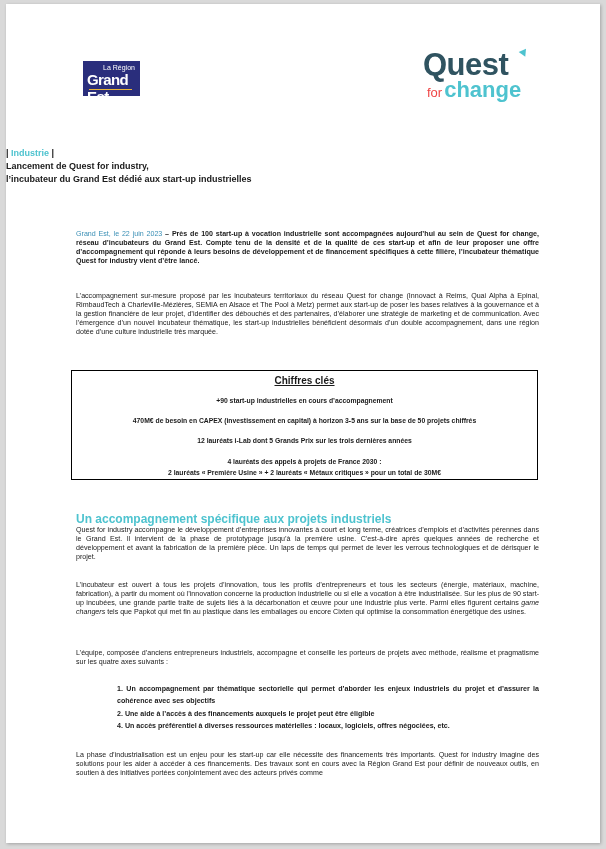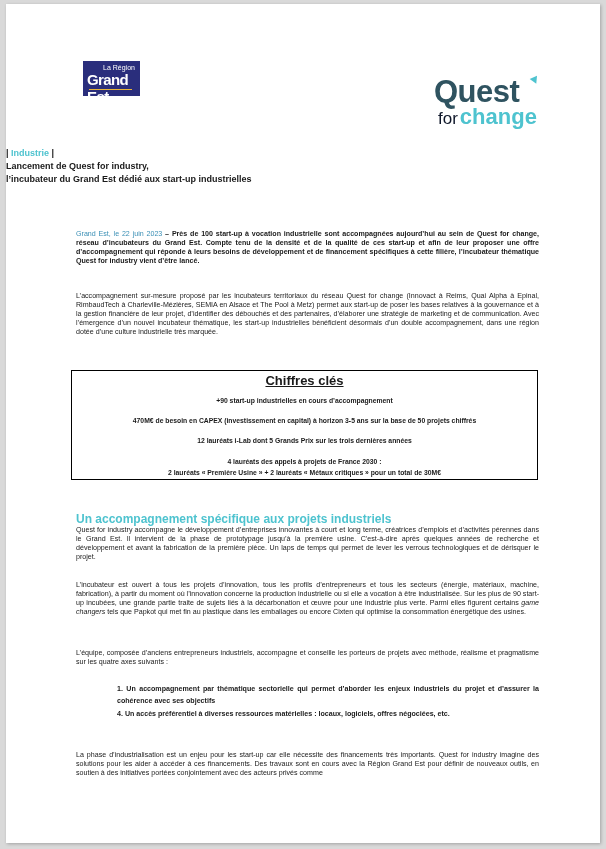--- a/index.html
+++ b/index.html
@@ -25,33 +25,33 @@
     font-family: "Liberation Sans", sans-serif;
   }
   .logo-region .big {
     position: absolute; left: 4px; top: 10px; font-size: 15px; line-height: 17px;
     font-weight: bold; letter-spacing: -0.6px;
     font-family: "Liberation Sans", sans-serif;
   }
   .logo-region .bar {
     position: absolute; left: 6px; right: 8px; top: 28px; height: 1px; background: #e8b53a;
   }
-  .logo-quest { position: absolute; left: 428px; top: 44px; width: 110px; height: 56px; margin-top: 27px; }
+  .logo-quest { position: absolute; left: 417px; top: 44px; width: 110px; height: 56px; }
   .logo-quest .q1 {
     position: absolute; left: 0; top: 0; font-size: 31px; line-height: 33px;
     font-weight: bold; color: #2f5360; letter-spacing: -0.5px;
     font-family: "Liberation Sans", sans-serif;
   }
   .logo-quest .q2 {
     position: absolute; left: 4px; top: 31px; font-size: 22px; line-height: 22px;
     font-weight: bold; color: #4ec3cf;
     font-family: "Liberation Sans", sans-serif;
   }
   .logo-quest .for {
-    font-size: 17px; font-weight: normal; color: #0f172a; margin-right: 2px;
+    font-size: 13px; font-weight: normal; color: #ef4444; margin-right: 2px;
   }
   .logo-quest .arrow {
     position: absolute; left: 97px; top: 0px; width: 0; height: 0;
     border-left: 4px solid transparent; border-right: 4px solid transparent;
     border-bottom: 7px solid #4ec3cf; transform: rotate(35deg);
   }
   .text {
     font-family: "Liberation Sans", sans-serif;
     color: #1a1a1a;
     font-size: 7.1px;
@@ -72,21 +72,21 @@
   .teal { color: #3a8fb5; }
   .bold { font-weight: bold; }
   .box {
     position: absolute; left: 65px; top: 366px; width: 465px; height: 108px;
     border: 1px solid #000;
   }
   .box p {
     margin: 0; text-align: center; font-weight: bold; font-size: 6.8px; line-height: 9px;
     color: #1a1a1a; position: absolute; left: 0; width: 465px;
   }
-  .box .box-title { text-decoration: underline; font-size: 13px; }
+  .box .box-title { text-decoration: underline; font-size: 10px; }
   .section-heading {
     position: absolute; left: 70px; top: 510px; font-size: 12px; font-weight: bold;
     color: #4ec3cf; line-height: 10px;
   }
   .list { position: absolute; left: 111px; width: 422px; }
   .list .li { font-size: 7.1px; line-height: 12.4px; color: #1a1a1a; text-align: justify; font-weight: bold; }
   em { font-style: italic; }
 </style>
 </head>
 <body>
@@ -125,18 +125,19 @@
   <div class="section-heading">Un accompagnement spécifique aux projets industriels</div>
 
   <p class="text" style="top:522px;">Quest for industry accompagne le développement d’entreprises innovantes à court et long terme, créatrices d’emplois et d’activités pérennes dans le Grand Est. Il intervient de la phase de prototypage jusqu’à la première usine. C’est-à-dire après quelques années de recherche et développement et avant la fabrication de la première pièce. Un laps de temps qui permet de lever les verrous technologiques et de dérisquer le projet.</p>
 
   <p class="text" style="top:577px;"><span>L’incubateur est ouvert à tous les projets d’innovation, tous les profils d’entrepreneurs et tous les secteurs (énergie, matériaux, machine, fabrication), à partir du moment où l’innovation concerne la production industrielle ou si elle a vocation à être industrialisée. Sur les plus de 90 start-up incubées, une grande partie traite de sujets liés à la décarbonation et œuvre pour une industrie plus verte. Parmi elles figurent certains </span><em>game changers</em><span> tels que Papkot qui met fin au plastique dans les emballages ou encore Cixten qui optimise la consommation énergétique des usines.</span></p>
 
   <p class="text" style="top:645px;">L’équipe, composée d’anciens entrepreneurs industriels, accompagne et conseille les porteurs de projets avec méthode, réalisme et pragmatisme sur les quatre axes suivants :</p>
 
   <div class="list" style="top:679px;">
     <div class="li">1. Un accompagnement par thématique sectorielle qui permet d’aborder les enjeux industriels du projet et d’assurer la cohérence avec ses objectifs</div>
+    <div class="li">2. Une aide à l’accès à des financements auxquels le projet peut être éligible</div>
     <div class="li">4. Un accès préférentiel à diverses ressources matérielles : locaux, logiciels, offres négociées, etc.</div>
   </div>
 
   <p class="text" style="top:747px;">La phase d’industrialisation est un enjeu pour les start-up car elle nécessite des financements très importants. Quest for industry imagine des solutions pour les aider à accéder à ces financements. Des travaux sont en cours avec la Région Grand Est pour définir de nouveaux outils, en soutien à des initiatives portées conjointement avec des acteurs privés comme</p>
 
 </div>
 
 </body></html>

